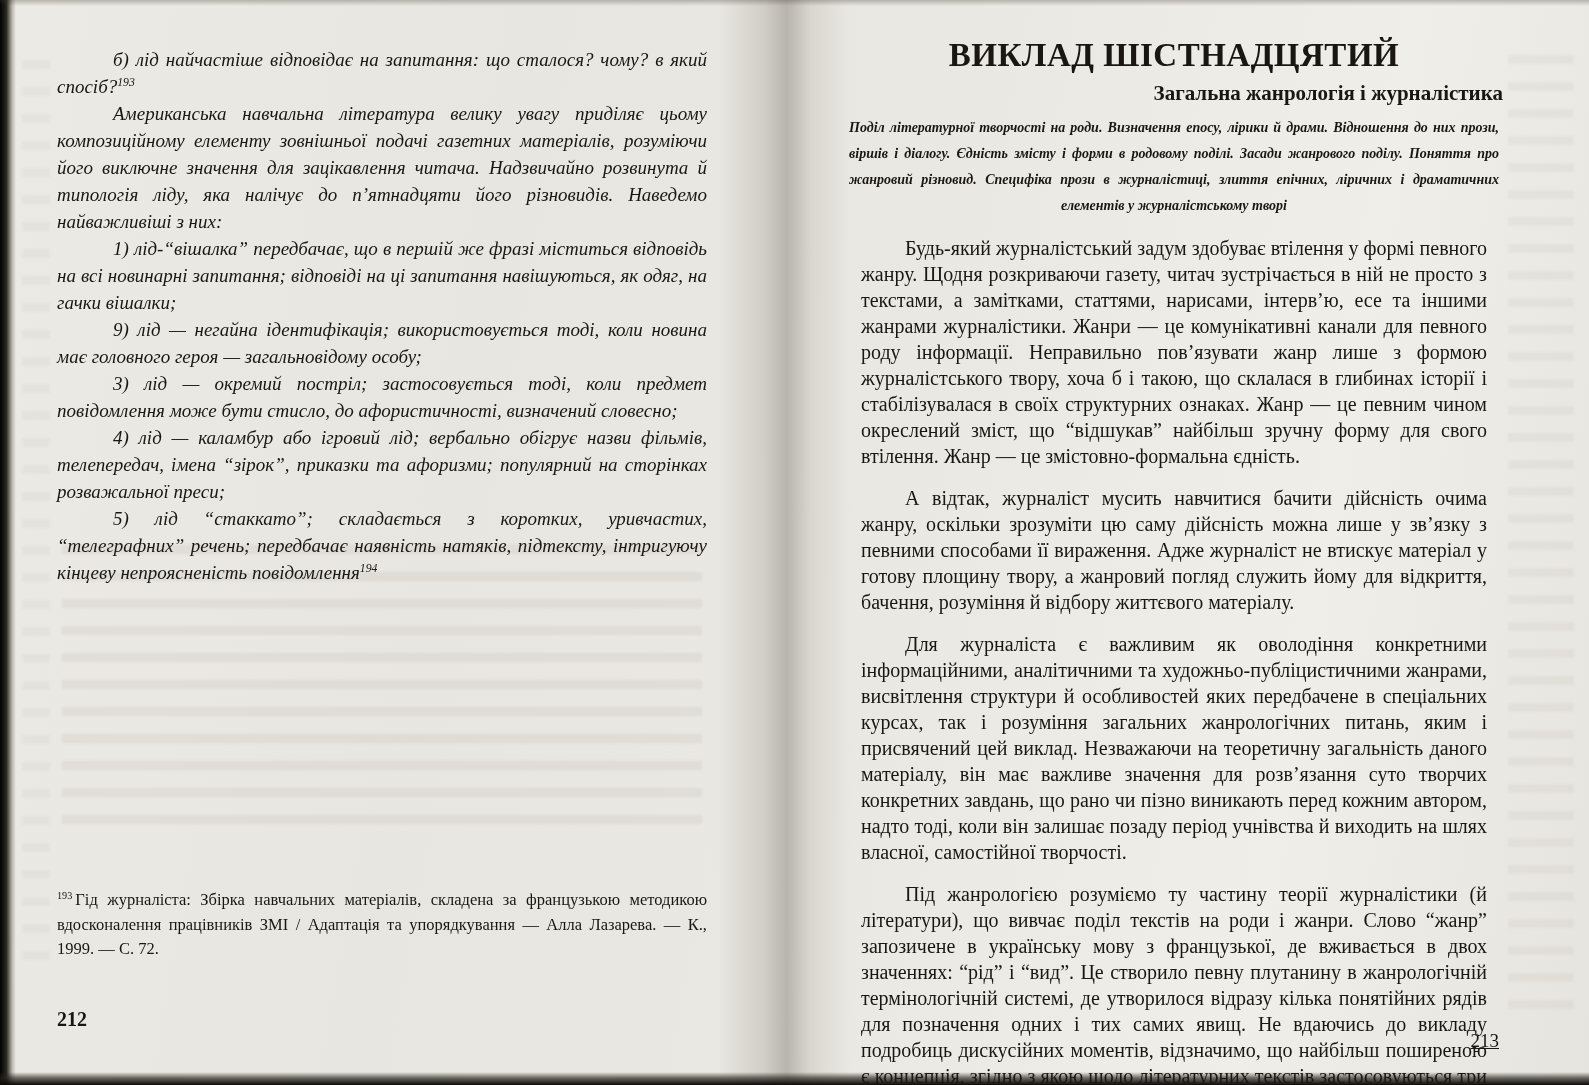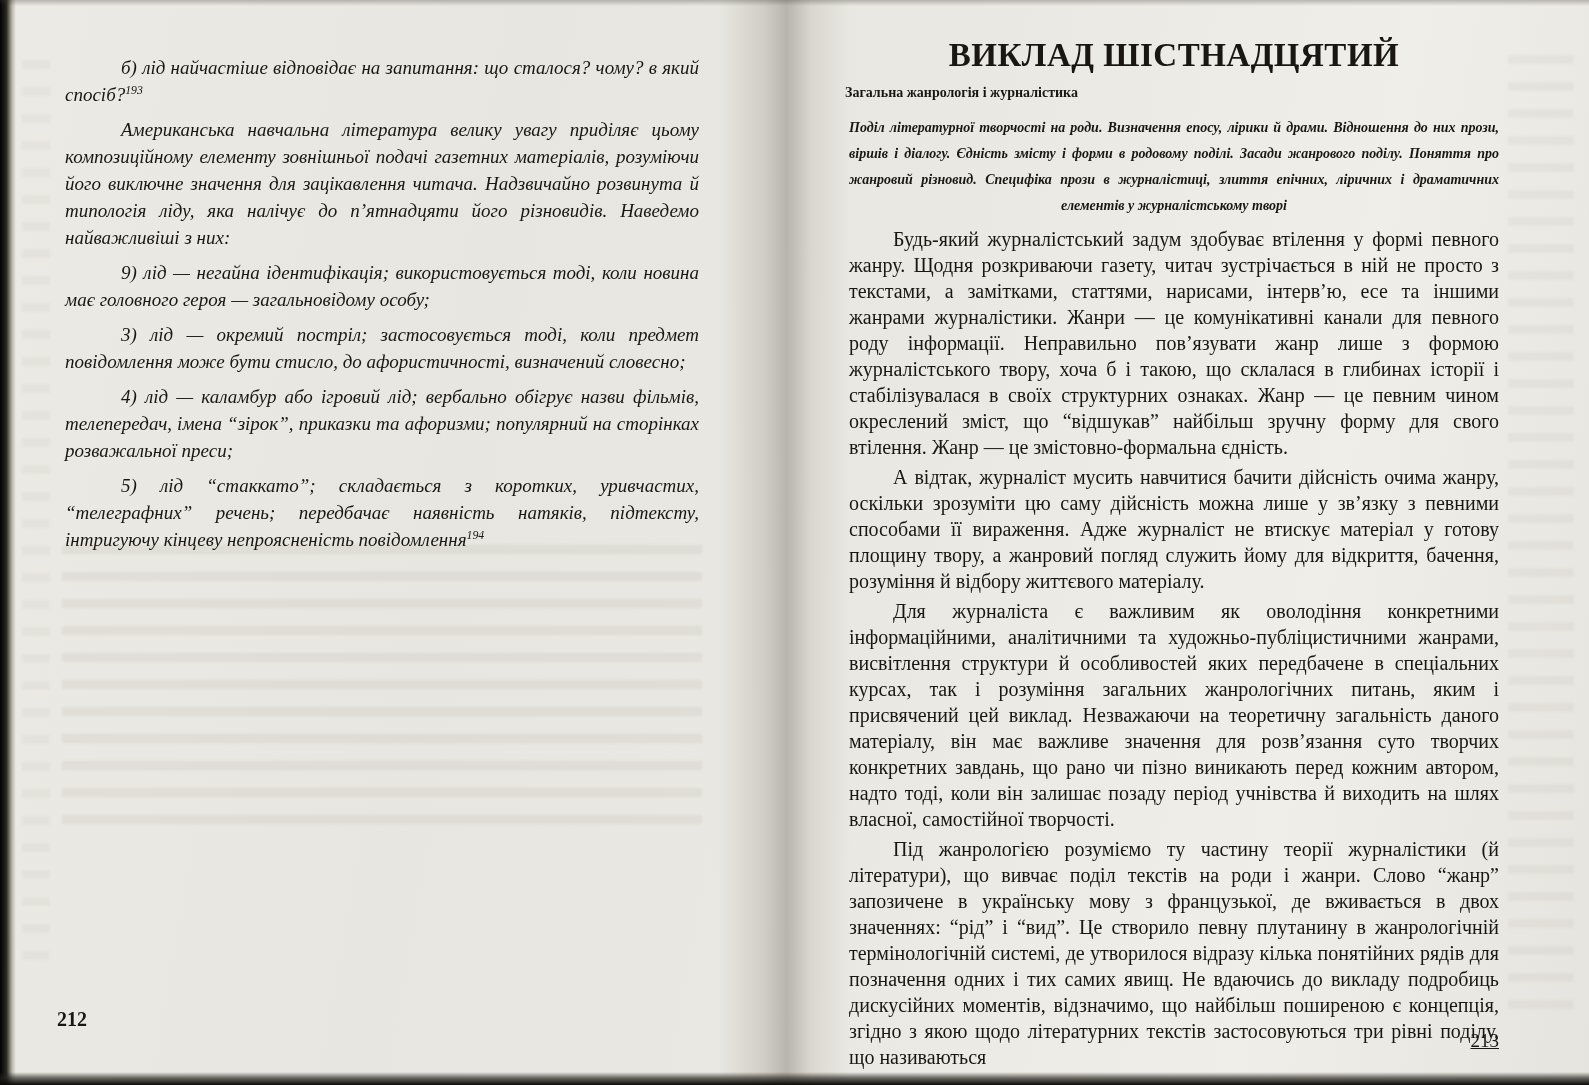--- a/index.html
+++ b/index.html
@@ -41,21 +41,21 @@
   .ghost-b { left: 1508px; top: 55px;  width: 66px;  height: 960px; opacity: .35; }
   .ghost-c { left: 22px;  top: 60px;  width: 28px;  height: 900px; opacity: .3; }
 
   sup { font-size: .62em; line-height: 0; vertical-align: super; }
 
   
   .page-left {
     position: absolute; left: 57px; top: 46px; width: 650px; height: 1002px;
     font-style: italic; font-size: 19px; line-height: 27px; text-align: justify;
   }
-  .page-left p.body { margin: 8px; text-indent: 56px; }
+  .page-left p.body { margin: 0; text-indent: 56px; }
   .footnotes {
     position: absolute; left: 0; top: 842px; width: 650px;
     font-style: normal; font-size: 16.5px; line-height: 24.5px; text-align: justify;
   }
   .footnotes p { margin: 0; text-indent: 0; }
   .footnotes sup { margin-right: 3px; }
   .pn-left {
     position: absolute; left: 0; top: 960px;
     font-style: normal; font-weight: bold; font-size: 20px;
   }
@@ -63,29 +63,29 @@
   
   .page-right {
     position: absolute; left: 845px; top: 42px; width: 658px; height: 1008px;
     font-size: 20px; line-height: 26px; text-align: justify;
   }
   .rp-title {
     margin: 0 0 7px 0; text-align: center;
     font-weight: bold; font-size: 33px; letter-spacing: .5px;
   }
   .rp-subtitle {
-    margin: 12px 0 9px 0; text-align: left;
-    font-weight: bold; font-size: 14px;
+    margin: 12px 0 9px 0; text-align: right;
+    font-weight: bold; font-size: 21px;
   }
   .rp-abstract {
     margin: 0 0 7px 0; padding: 0 4px;
     font-weight: bold; font-style: italic; font-size: 14px; line-height: 26px;
     text-align: justify; text-align-last: center;
   }
-  .page-right p.body { margin: 4px; text-indent: 44px; }
+  .page-right p.body { margin: 16px; text-indent: 44px; }
   .pn-right { position: absolute; right: 4px; top: 986px; font-size: 19px; text-decoration: underline; }
 </style>
 </head>
 <body>
 
 <div class="scan">
 
   <div class="ghost ghost-a"></div>
   <div class="ghost ghost-b"></div>
   <div class="ghost ghost-c"></div>
@@ -93,30 +93,32 @@
   <div class="edge-left"></div>
   <div class="edge-bottom"></div>
   <div class="edge-top"></div>
 
   <div class="page-left">
 
     <p class="body"><span>б) лід найчастіше відповідає на запитання: що сталося? чому? в який спосіб?</span><sup>193</sup></p>
 
     <p class="body"><span>Американська навчальна література велику увагу приділяє цьому композиційному елементу зовнішньої подачі газетних матеріалів, розуміючи його виключне значення для зацікавлення читача. Надзвичайно розвинута й типологія ліду, яка налічує до п’ятнадцяти його різновидів. Наведемо найважливіші з них:</span></p>
 
+    <p class="body"><span>1) лід-“вішалка” передбачає, що в першій же фразі міститься відповідь на всі новинарні запитання; відповіді на ці запитання навішуються, як одяг, на гачки вішалки;</span></p>
 
     <p class="body"><span>9) лід — негайна ідентифікація; використовується тоді, коли новина має головного героя — загальновідому особу;</span></p>
 
     <p class="body"><span>3) лід — окремий постріл; застосовується тоді, коли предмет повідомлення може бути стисло, до афористичності, визначений словесно;</span></p>
 
     <p class="body"><span>4) лід — каламбур або ігровий лід; вербально обігрує назви фільмів, телепередач, імена “зірок”, приказки та афоризми; популярний на сторінках розважальної преси;</span></p>
 
     <p class="body"><span>5) лід “стаккато”; складається з коротких, уривчастих, “телеграфних” речень; передбачає наявність натяків, підтексту, інтригуючу кінцеву непроясненість повідомлення</span><sup>194</sup></p>
 
     <div class="footnotes">
+      <p><sup>193</sup><span>Гід журналіста: Збірка навчальних матеріалів, складена за французькою методикою вдосконалення працівників ЗМІ / Адаптація та упорядкування — Алла Лазарева. — К., 1999. — С. 72.</span></p>
     </div>
 
     <div class="pn-left">212</div>
   </div>
 
   <div class="page-right">
 
     <h1 class="rp-title">ВИКЛАД ШІСТНАДЦЯТИЙ</h1>
     <h2 class="rp-subtitle">Загальна жанрологія і журналістика</h2>
 

